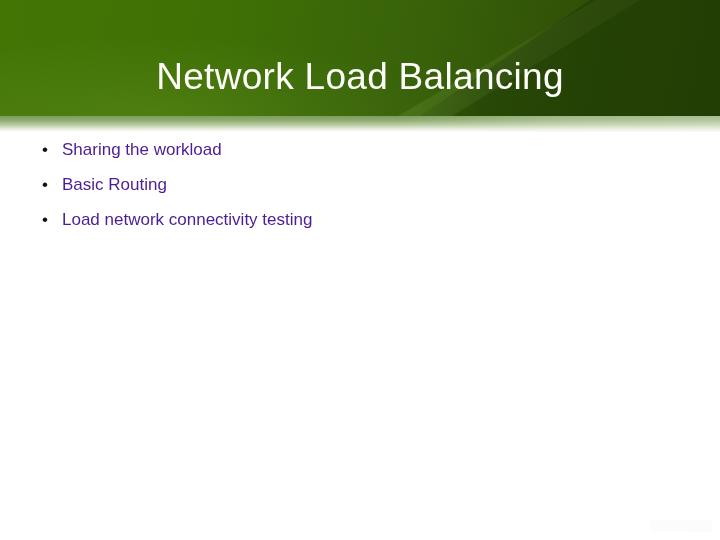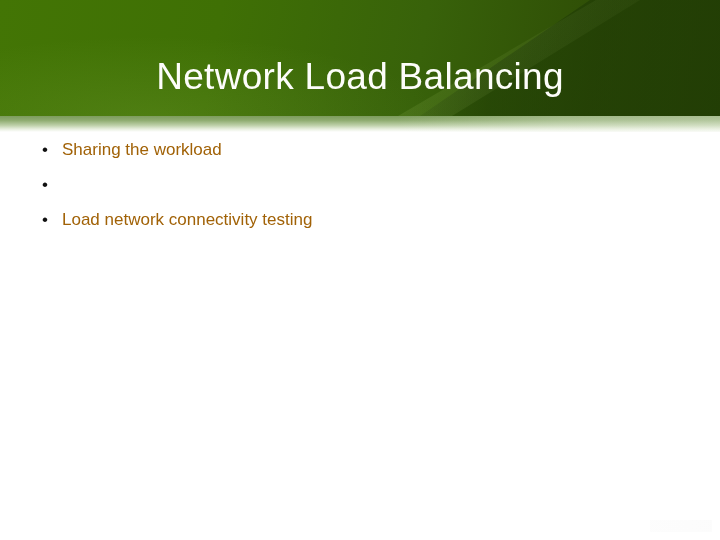--- a/index.html
+++ b/index.html
@@ -139,21 +139,21 @@
     flex: 0 0 24px;
     color: #111111;
     font-size: 17px;
     line-height: 35px;
     text-align: left;
     padding-left: 4px;
     box-sizing: border-box;
   }
 
   .bullet-text {
-    color: #a16207;
+    color: #4c1d95;
   }
 
   
   .corner-artifact {
     position: absolute;
     right: 8px;
     bottom: 8px;
     width: 62px;
     height: 12px;
     background: linear-gradient(to right, rgba(250,250,250,0.9), rgba(247,247,247,0.75));
@@ -178,20 +178,21 @@
   <div class="body">
     <ul class="bullet-list">
 
       <li class="bullet-item">
         <span class="bullet-marker">•</span>
         <span class="bullet-text">Sharing the workload</span>
       </li>
 
       <li class="bullet-item">
         <span class="bullet-marker">•</span>
+        <span class="bullet-text">Basic Routing</span>
       </li>
 
       <li class="bullet-item">
         <span class="bullet-marker">•</span>
         <span class="bullet-text">Load network connectivity testing</span>
       </li>
 
     </ul>
   </div>
 

